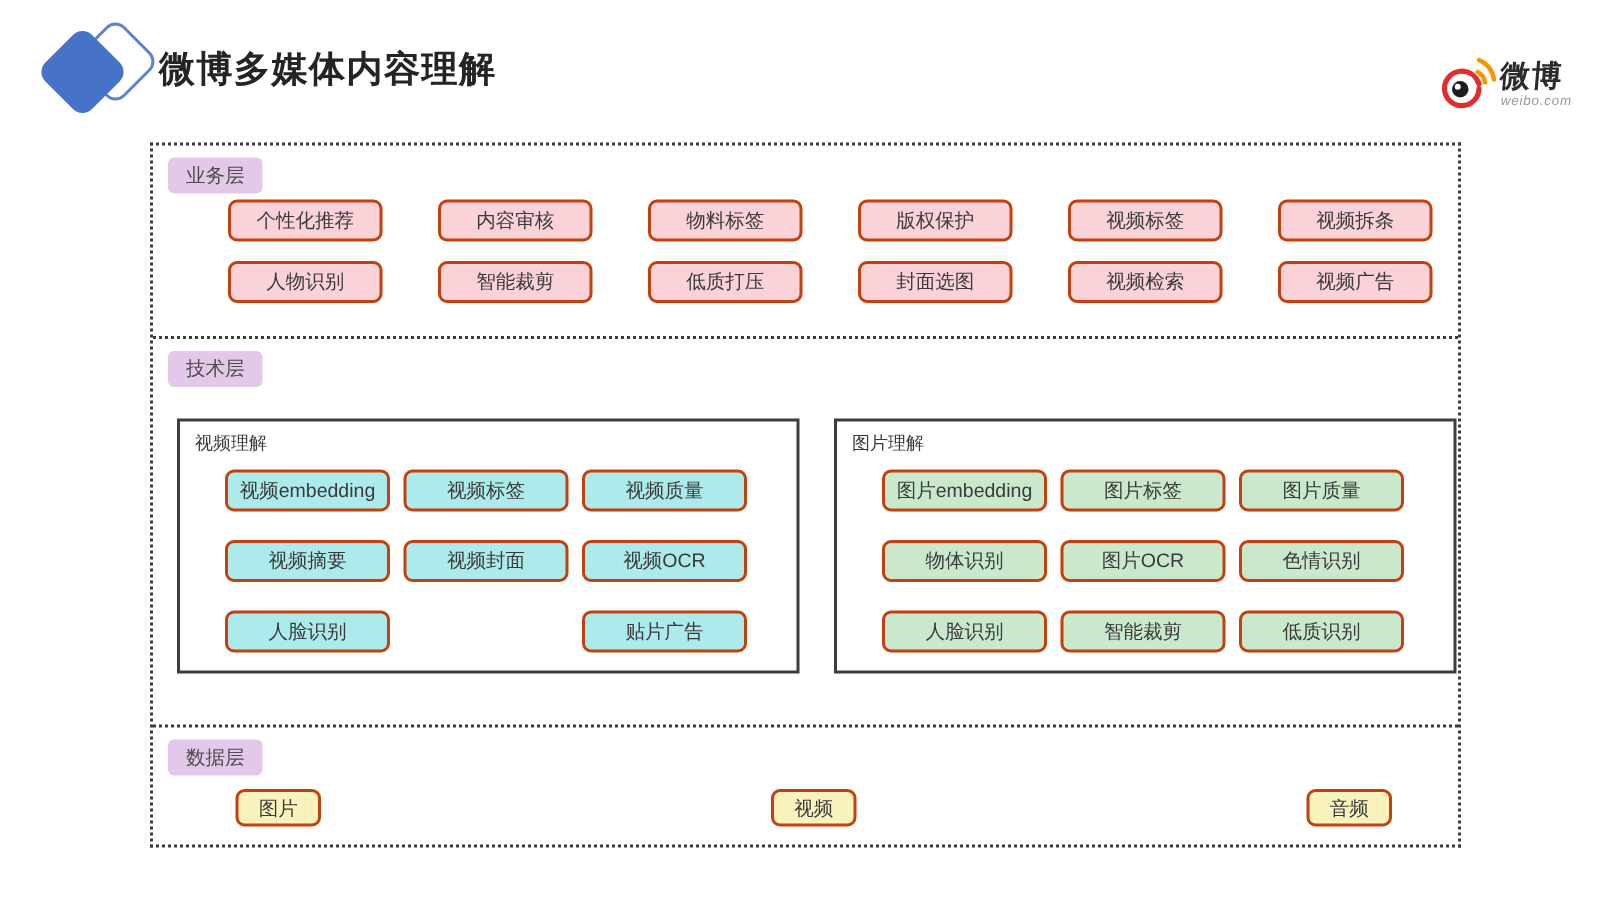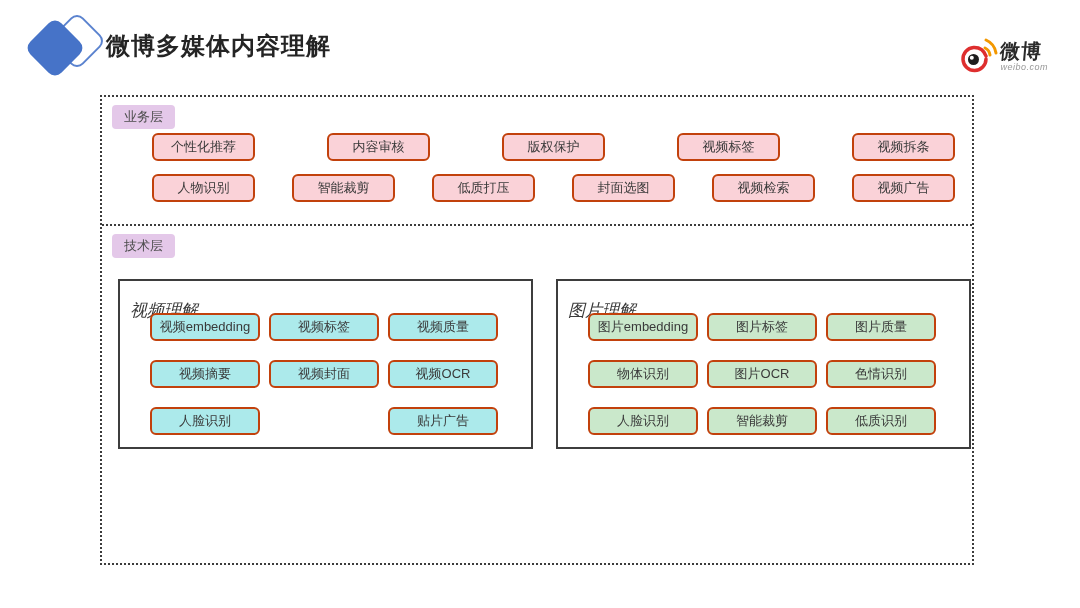--- a/index.html
+++ b/index.html
@@ -42,21 +42,21 @@
 
   
   .biz-row{position:absolute;left:50px;right:17px;display:flex;justify-content:space-between;}
   .biz-row.r0{top:36px;} .biz-row.r1{top:77px;gap:28px;}
   .biz-row .box{width:103px;}
 
   
   .group{position:absolute;top:53px;width:415px;height:170px;border:2px solid #3d3d3d;box-sizing:border-box;background:#fff;}
   .group.video{left:16px;}
   .group.image{left:454px;}
-  .group-title{position:absolute;left:10px;top:18px;font-size:17px;color:#3a3a3a;font-style:italic;}
+  .group-title{position:absolute;left:10px;top:6px;font-size:12px;color:#3a3a3a;}
   .g-row{position:absolute;left:30px;right:33px;display:flex;justify-content:space-between;}
   .g-row.r0{top:32px;} .g-row.r1{top:79px;align-items:flex-end;} .g-row.r2{top:126px;}
   .g-row .box{width:110px;}
 
   
   .data-row{position:absolute;left:55px;right:44px;top:41px;display:flex;justify-content:space-between;}
   .data-row .box{width:57px;height:25px;}
 </style>
 </head>
 <body>
@@ -83,20 +83,21 @@
     </div>
   </div>
 
   <div class="frame">
 
     <section class="layer business">
       <span class="layer-tag">业务层</span>
       <div class="biz-row r0">
         <div class="box pink">个性化推荐</div>
         <div class="box pink">内容审核</div>
+        <div class="box pink">物料标签</div>
         <div class="box pink">版权保护</div>
         <div class="box pink">视频标签</div>
         <div class="box pink">视频拆条</div>
       </div>
       <div class="biz-row r1">
         <div class="box pink">人物识别</div>
         <div class="box pink">智能裁剪</div>
         <div class="box pink">低质打压</div>
         <div class="box pink">封面选图</div>
         <div class="box pink">视频检索</div>
@@ -138,15 +139,23 @@
           <div class="box green">色情识别</div>
         </div>
         <div class="g-row r2">
           <div class="box green">人脸识别</div>
           <div class="box green">智能裁剪</div>
           <div class="box green">低质识别</div>
         </div>
       </div>
     </section>
 
+    <section class="layer data layer-sep">
+      <span class="layer-tag">数据层</span>
+      <div class="data-row">
+        <div class="box yellow">图片</div>
+        <div class="box yellow">视频</div>
+        <div class="box yellow">音频</div>
+      </div>
+    </section>
 
   </div>
 </div>
 
 </body></html>

